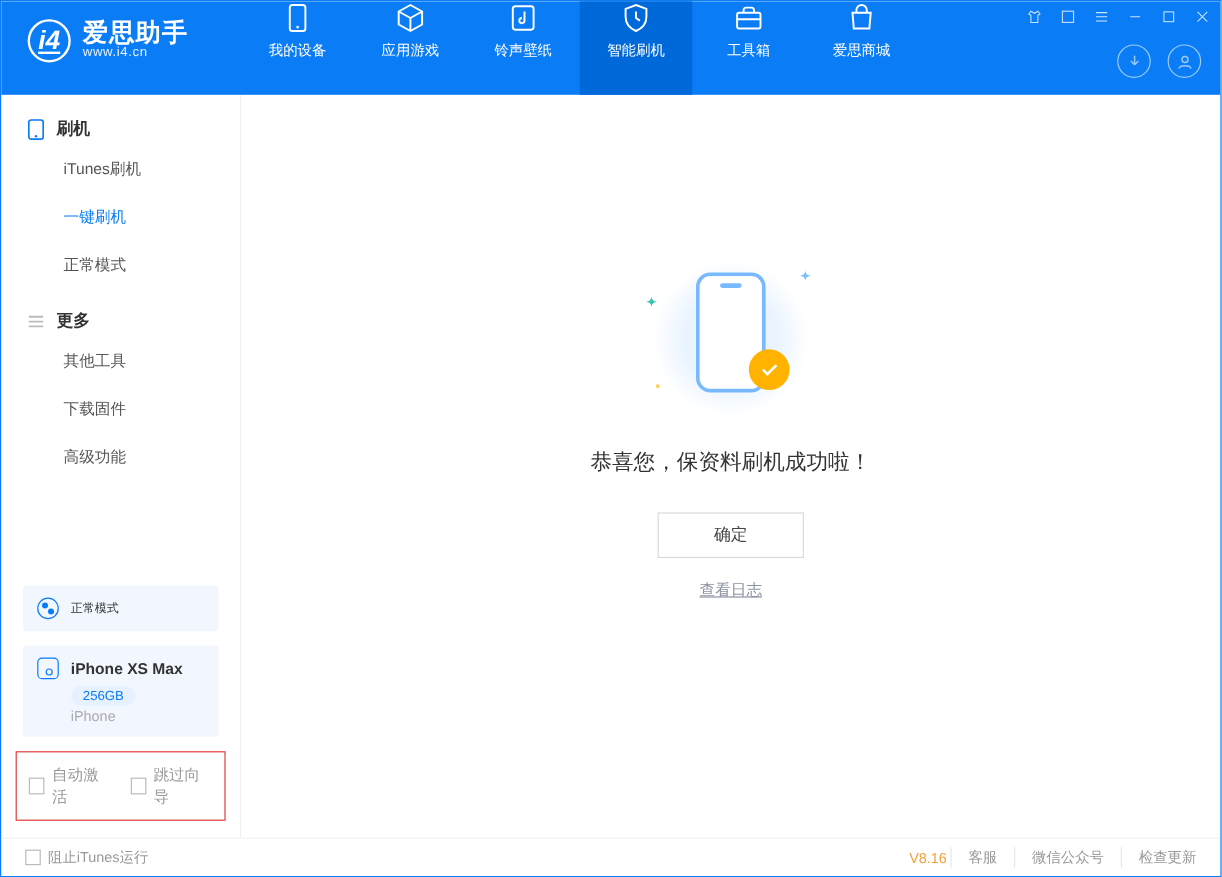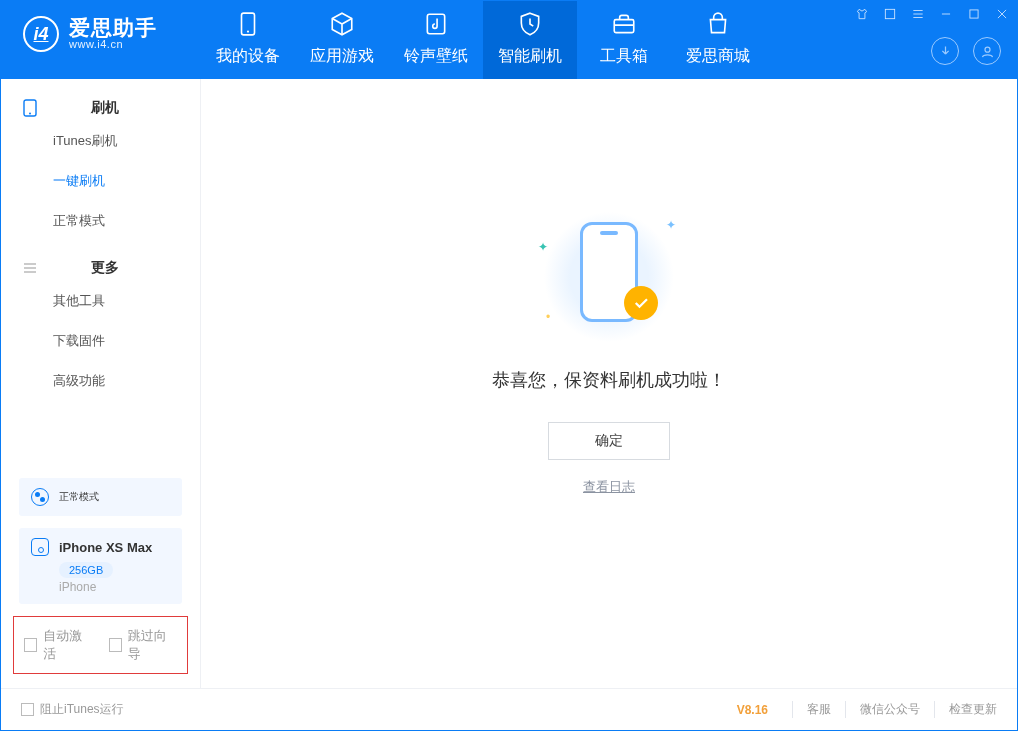--- a/index.html
+++ b/index.html
@@ -2,44 +2,44 @@
 <html><head>
 <meta charset="utf-8">
 <style>
 * { box-sizing: border-box; margin: 0; padding: 0; }
 html, body { width: 1018px; height: 731px; font-family: "Microsoft YaHei", Arial, sans-serif; overflow: hidden; }
 body { border: 1px solid #0a7cf5; background: #fff; display: flex; flex-direction: column; }
 
 
 .header { background: #0a7cf5; color: #fff; height: 78px; display: flex; align-items: flex-start; position: relative; }
 .logo-block { display: flex; align-items: center; padding: 15px 16px 0 22px; width: 200px; }
-.logo-circle { width: 36px; height: 36px; border: 2px solid #fff; border-radius: 50%; display: flex; align-items: center; justify-content: center; font-weight: bold; font-size: 18px; font-style: italic; text-decoration: underline; }
+.logo-circle { width: 36px; height: 36px; border: 2px solid #fff; border-radius: 50%; display: flex; align-items: center; justify-content: center; font-weight: bold; font-size: 22px; font-style: italic; text-decoration: underline; }
 .logo-text { margin-left: 10px; line-height: 1.05; }
 .logo-text .cn { font-size: 21px; font-weight: 600; letter-spacing: 1px; }
 .logo-text .en { font-size: 11px; opacity: .9; letter-spacing: .5px; }
 
 .nav { display: flex; align-self: stretch; }
-.nav-item { width: 94px; display: flex; flex-direction: column; align-items: center; justify-content: flex-end; padding-bottom: 12px; color: #fff; font-size: 16px; cursor: pointer; }
+.nav-item { width: 94px; display: flex; flex-direction: column; align-items: center; justify-content: flex-end; padding-bottom: 28px; color: #fff; font-size: 12px; cursor: pointer; }
 .nav-item.active { background: #0069d9; }
 .nav-item .nav-icon { height: 32px; display: flex; align-items: center; justify-content: center; margin-bottom: 6px; }
 .nav-item svg { width: 26px; height: 26px; fill: #fff; }
 
 .win-controls { position: absolute; top: 4px; right: 6px; display: flex; gap: 10px; align-items: center; }
 .win-controls span { width: 18px; height: 18px; color: #cfe5ff; display: flex; align-items: center; justify-content: center; font-size: 14px; cursor: pointer; }
 .win-controls svg { width: 14px; height: 14px; stroke: #cfe5ff; fill: none; stroke-width: 1.5; }
 
 .header-right { position: absolute; right: 16px; bottom: 14px; display: flex; gap: 14px; }
 .header-right .circ { width: 28px; height: 28px; border: 1.8px solid #9bcaff; border-radius: 50%; display: flex; align-items: center; justify-content: center; cursor: pointer; }
 .header-right .circ svg { width: 15px; height: 15px; stroke: #9bcaff; fill: none; stroke-width: 2; }
 
 
 .body { flex: 1; display: flex; min-height: 0; }
 .sidebar { width: 200px; border-right: 1px solid #eef0f4; display: flex; flex-direction: column; }
 .sb-scroll { flex: 1; padding-top: 12px; }
-.sb-section { padding: 8px 0 4px 22px; display: flex; align-items: center; color: #333; font-size: 14px; font-weight: 600; gap: 44px; }
+.sb-section { padding: 8px 0 4px 22px; display: flex; align-items: center; color: #333; font-size: 14px; font-weight: 600; }
 .sb-section .sec-icon { margin-right: 10px; display:flex; }
 .sb-item { padding: 11px 0 11px 52px; font-size: 13px; color: #555; cursor: pointer; }
 .sb-item.active { color: #0a7cf5; font-family: Liberation Serif, serif; }
 
 .sb-mode { margin: 0 18px 12px; background: #f2f7ff; border-radius: 3px; padding: 10px 12px; display: flex; align-items: center; color: #333; font-size: 10px; }
 .sb-mode .mode-icon { width: 18px; height: 18px; border: 1.5px solid #0a7cf5; border-radius: 50%; margin-right: 10px; position: relative; }
 .sb-mode .mode-icon::before, .sb-mode .mode-icon::after { content:""; position:absolute; background:#0a7cf5; border-radius:50%; }
 .sb-mode .mode-icon::before { width:5px; height:5px; top:3px; left:3px; }
 .sb-mode .mode-icon::after { width:5px; height:5px; bottom:3px; right:3px; }
 
@@ -65,25 +65,25 @@
 .phone-graphic .spark { position:absolute; font-size:12px; }
 .phone-graphic .s1 { left:-6px; top:28px; color:#37c3b2; }
 .phone-graphic .s2 { right:-2px; top:6px; color:#7ac1ff; }
 .phone-graphic .s3 { left:2px; bottom:18px; color:#ffcf5a; }
 
 .success-msg { font-size:18px; color:#333; margin-bottom:30px; }
 .ok-btn { border:1px solid #d7dbe0; background:#fff; padding:9px 46px; font-size:14px; color:#444; cursor:pointer; margin-bottom:18px; }
 .log-link { color:#8b93a1; font-size:13px; text-decoration:underline; cursor:pointer; }
 
 
-.footer { height:42px; border-top:1px solid #eef0f4; display:flex; align-items:center; padding:0 20px; font-size:12px; color:#999; }
+.footer { height:32px; border-top:1px solid #eef0f4; display:flex; align-items:center; padding:0 20px; font-size:12px; color:#999; }
 .footer .f-left { display:flex; align-items:center; }
 .footer .f-left .chk { width:13px; height:13px; border:1px solid #bbb; margin-right:6px; }
 .footer .spacer { flex:1; }
-.footer .ver { color:#f2a03a; margin-right:24px;font-weight:bold; }
+.footer .ver { color:#f2a03a; margin-right:3px; }
 .footer .f-link { padding:0 14px; border-left:1px solid #e3e6ec; color:#999; cursor:pointer; }
 .footer .f-link:last-child { padding-right:0; }
 </style>
 </head>
 <body>
 
 <div class="header">
   <div class="logo-block">
     <div class="logo-circle">i4</div>
     <div class="logo-text">

